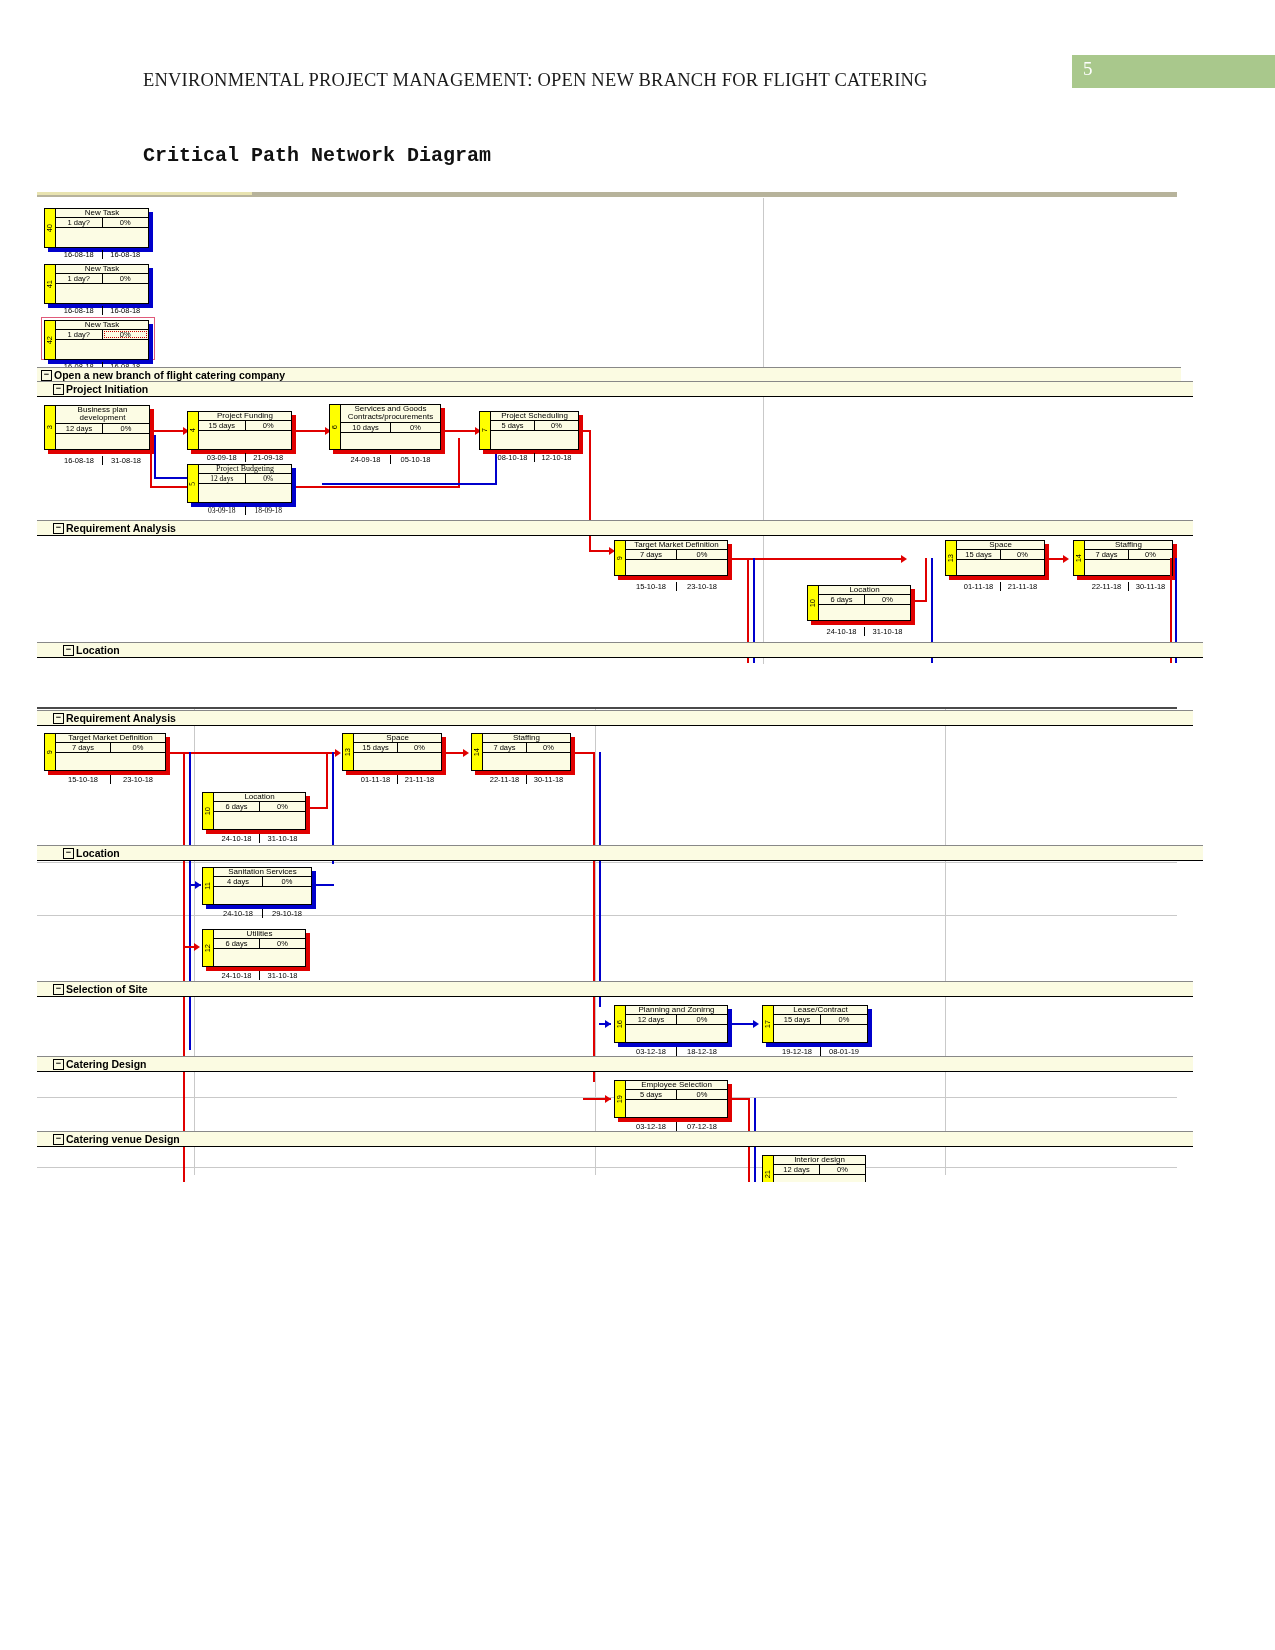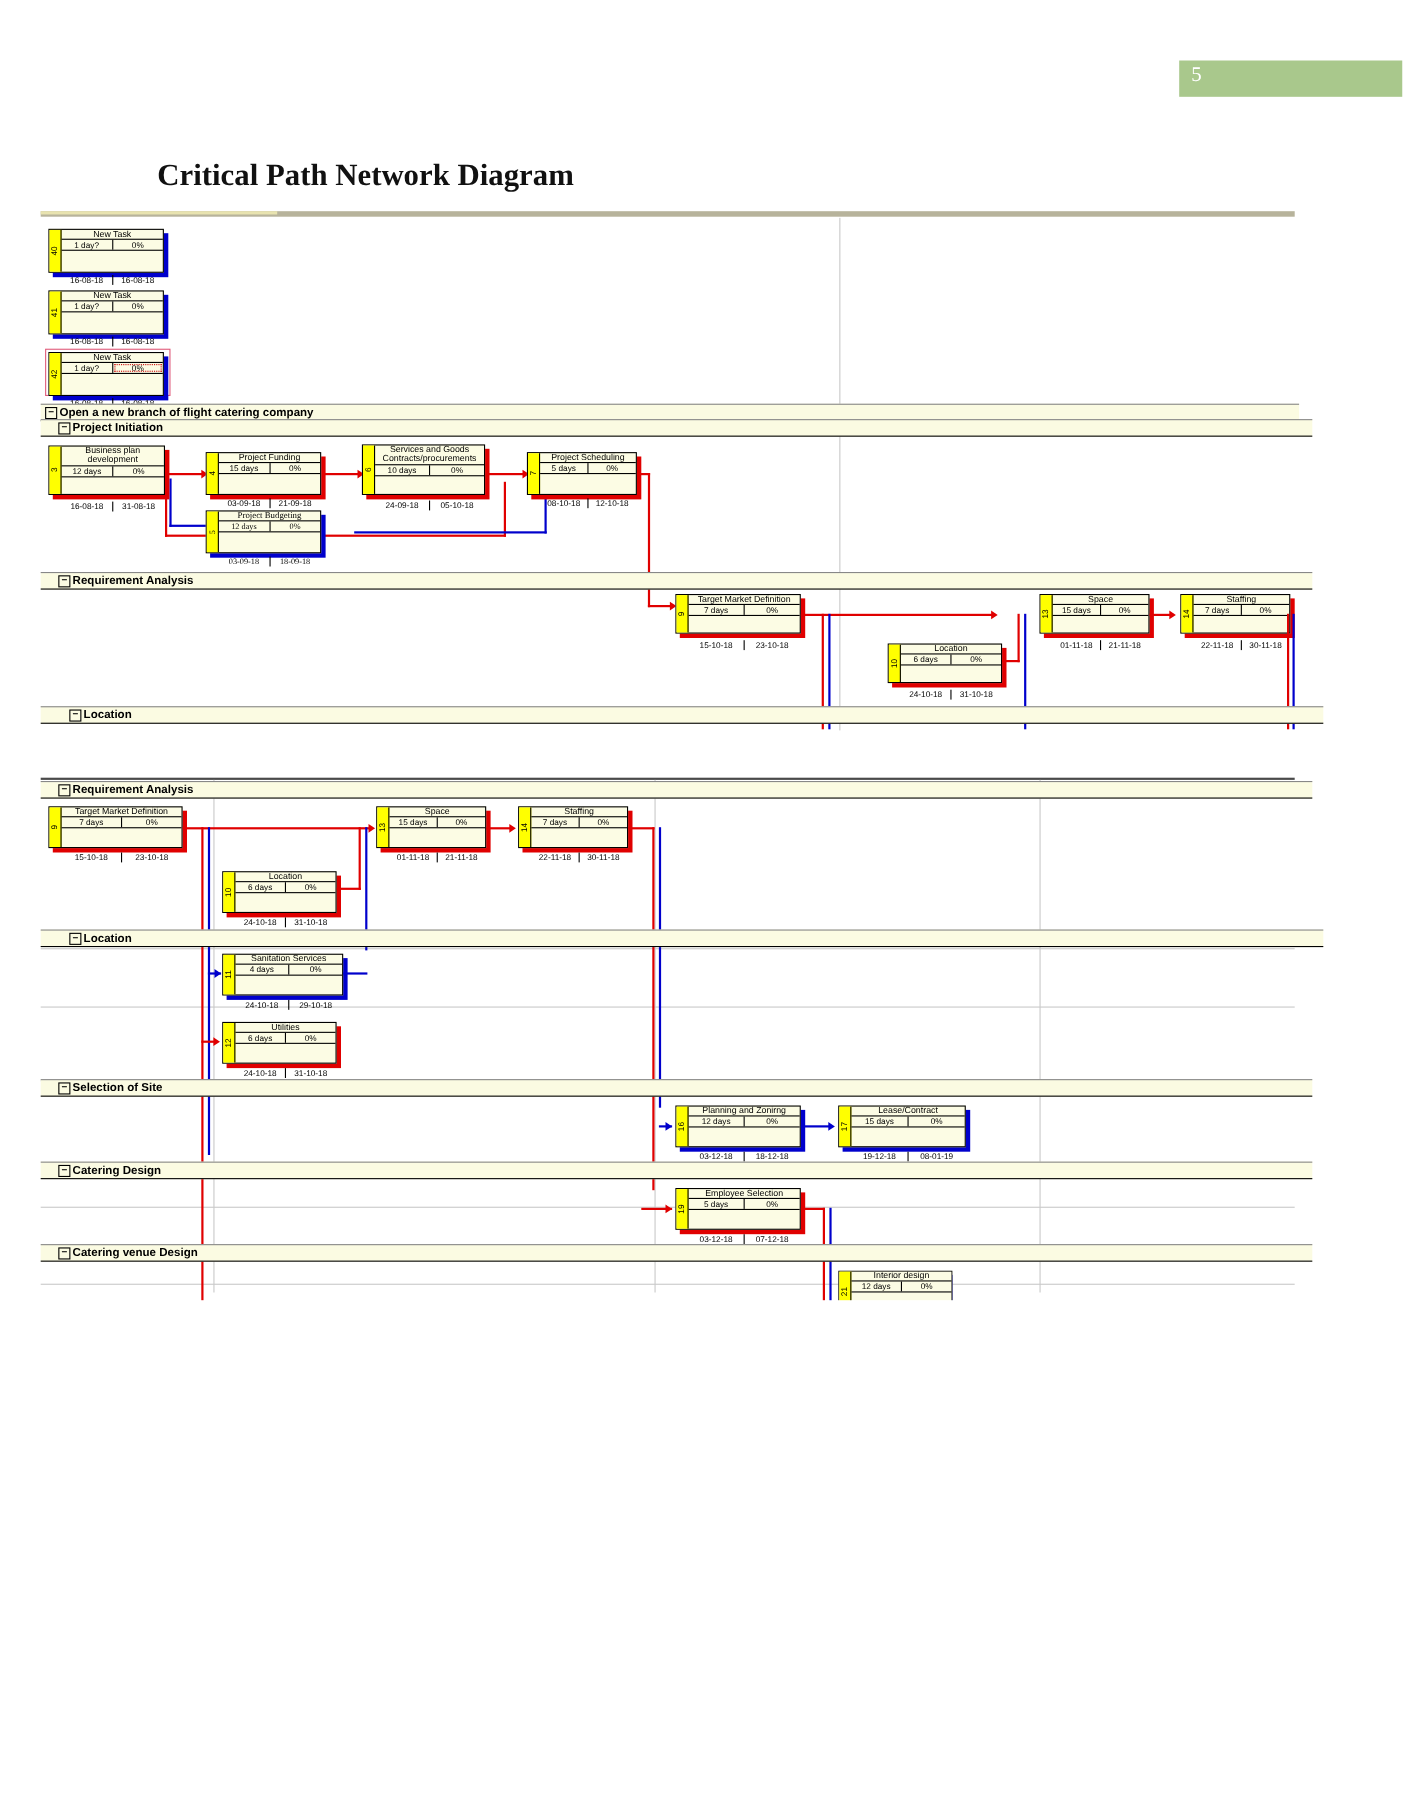--- a/index.html
+++ b/index.html
@@ -4,22 +4,22 @@
 <style>
   html,body{margin:0;padding:0;background:#ffffff;}
   body{width:1275px;height:1650px;font-family:"Liberation Serif",serif;position:relative;overflow:hidden;}
 
   
   .page-number-box{position:absolute;left:1072px;top:55px;width:203px;height:33px;background:#a9c88c;}
   .page-number{position:absolute;left:1083px;top:58px;font-family:"Liberation Serif",serif;font-size:19px;color:#ffffff;}
   .doc-title{position:absolute;left:143px;top:69px;width:924px;font-family:"Liberation Serif",serif;
              font-size:18.5px;color:#1a1a1a;letter-spacing:.2px;text-align:justify;line-height:1.28;}
   .doc-title span{display:block;}
-  .section-heading{position:absolute;left:143px;top:144px;font-family:Liberation Serif, serif;
-                   font-size:28px;font-weight:bold;color:#111;}
+  .section-heading{position:absolute;left:143px;top:144px;font-family:Liberation Mono, monospace;
+                   font-size:20px;font-weight:bold;color:#111;}
 
   
   .diagram{position:absolute;left:37px;top:192px;width:1140px;height:990px;}
 
   
   .top-rule{position:absolute;left:0;top:0;width:1140px;height:5px;background:#b7b39b;}
   .top-rule-inner{position:absolute;left:0;top:0;width:215px;height:3px;background:#e8e3b0;}
 
   
   .vguide{position:absolute;width:1px;background:#c9c9c9;}
@@ -64,20 +64,21 @@
   
   .hsep{position:absolute;height:1px;background:#c9c9c9;}
 </style>
 </head>
 <body>
 
 <div class="page-number-box"></div>
 <div class="page-number">5</div>
 
 <div class="doc-title">
+  <span>ENVIRONMENTAL  PROJECT  MANAGEMENT:  OPEN  NEW  BRANCH  FOR  FLIGHT  CATERING</span>
 </div>
 
 <div class="section-heading">Critical Path Network Diagram</div>
 
 <div class="diagram">
 
   <div class="top-rule">
     <div class="top-rule-inner"></div>
   </div>
 
@@ -568,21 +569,21 @@
         </div>
       </div>
     </div>
   </div>
   <div class="ln b" style="left:562px;top:831px;width:12px;height:2px;"></div>
   <div class="arw b" style="left:568px;top:828px;"></div>
 
   <div class="ln b" style="left:691px;top:831px;width:28px;height:2px;"></div>
   <div class="arw b" style="left:716px;top:828px;"></div>
 
-  <div class="node noncrit" style="left:725px;top:813px;width:116px;height:38px;">
+  <div class="node noncrit" style="left:725px;top:813px;width:106px;height:38px;">
     <div class="shadow"></div>
     <div class="frame">
       <div class="idcol">
           <span>17</span>
         </div>
       <div class="body">
         <div class="nm">Lease/Contract</div>
         <div class="r2">
           <div class="c left">15 days</div>
           <div class="c">0%</div>

